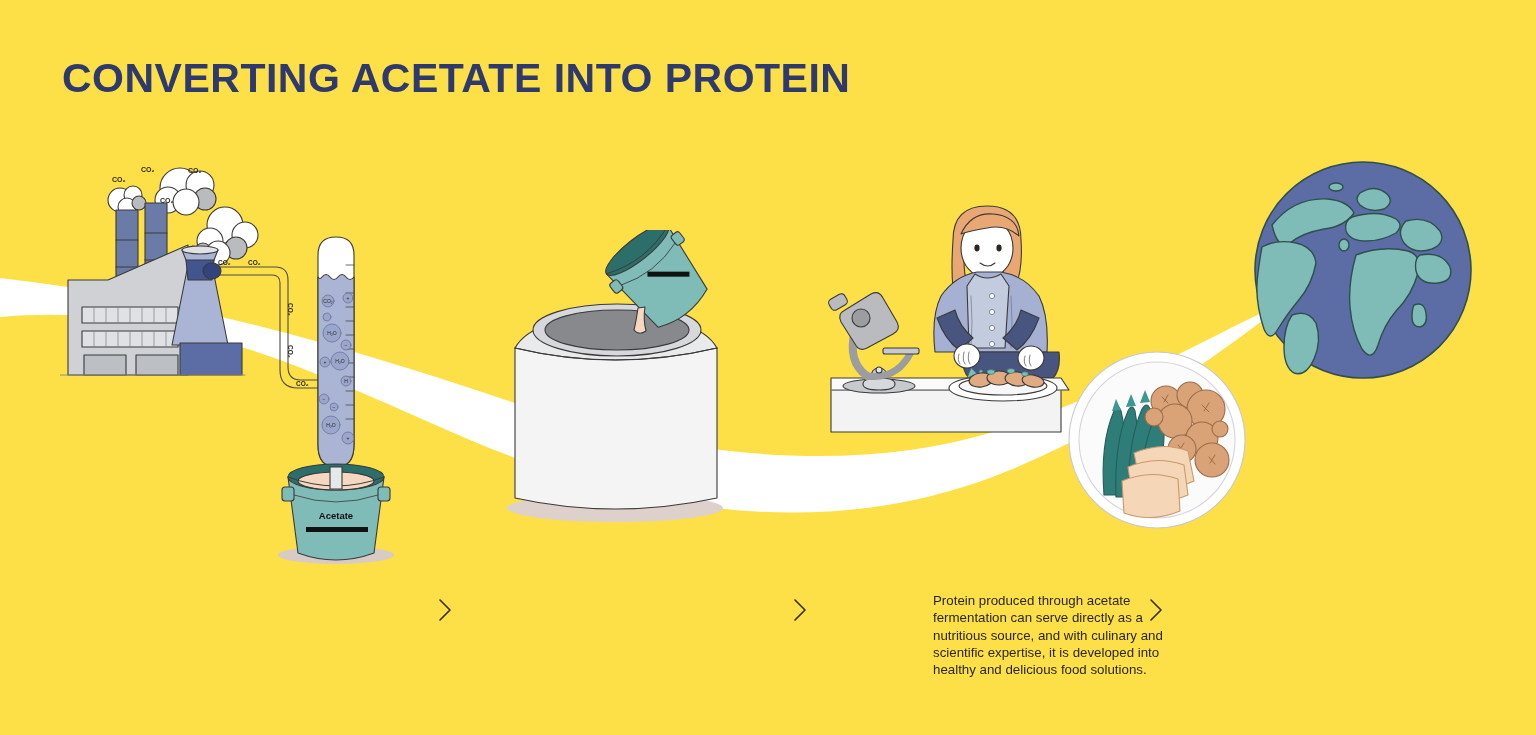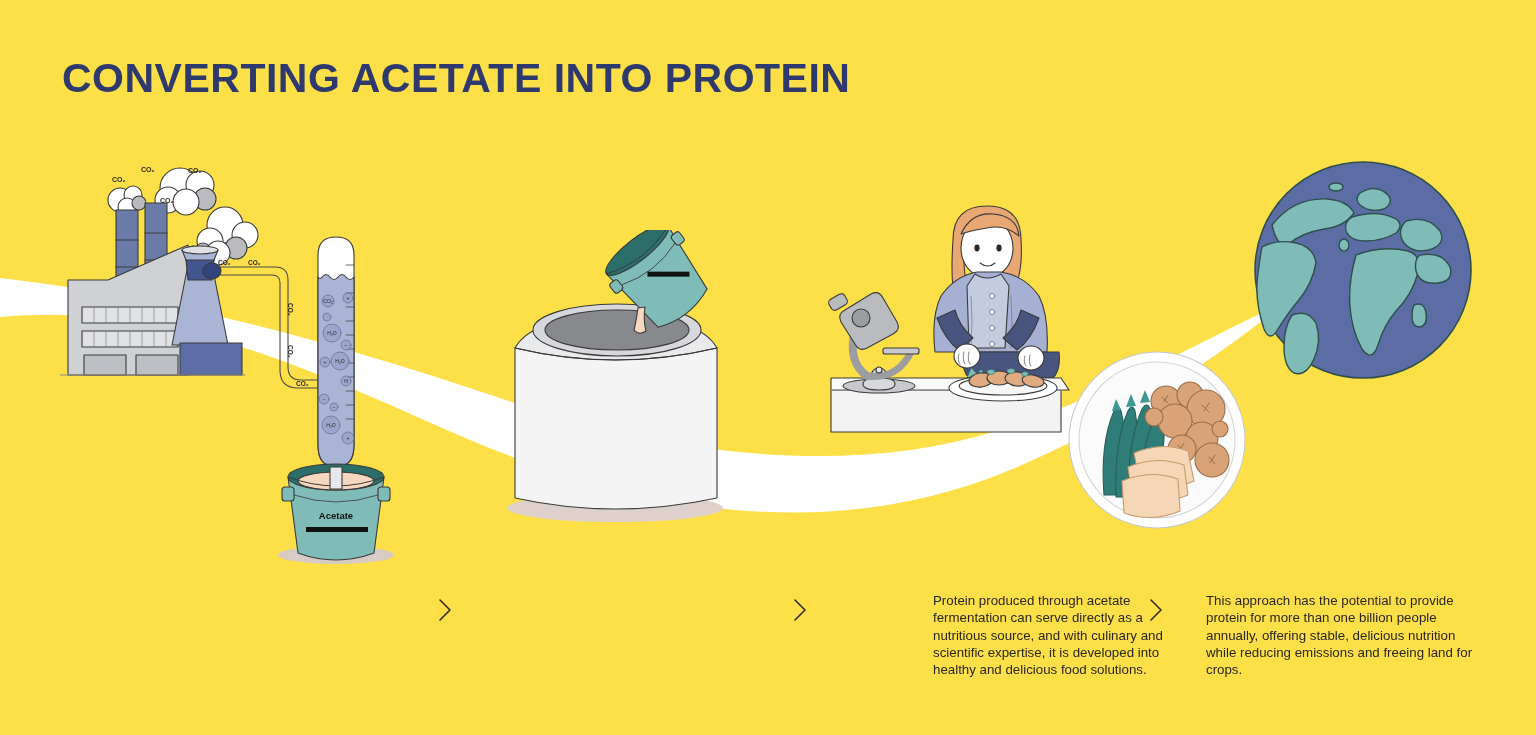--- a/index.html
+++ b/index.html
@@ -458,16 +458,15 @@
     </div>
 
     <div class="caption" id="caption-2">Protein produced through acetate fermentation can serve directly as a nutritious source, and with culinary and scientific expertise, it is developed into healthy and delicious food solutions.</div>
 
     <div class="chevron" id="chevron-2">
       <svg width="18" height="26" viewBox="0 0 18 26">
         <path d="M4,3 L14,13 L4,23" fill="none" stroke="#332b27" stroke-width="1.6" stroke-linecap="round" stroke-linejoin="round"></path>
       </svg>
     </div>
 
-    <div class="caption" id="caption-3">This approach has the potential to provide protein for more than one billion people annually, offering stable, delicious nutrition while reducing emissions and freeing land for crops.</div>
   </div>
 
 </div>
 
 </body></html>

